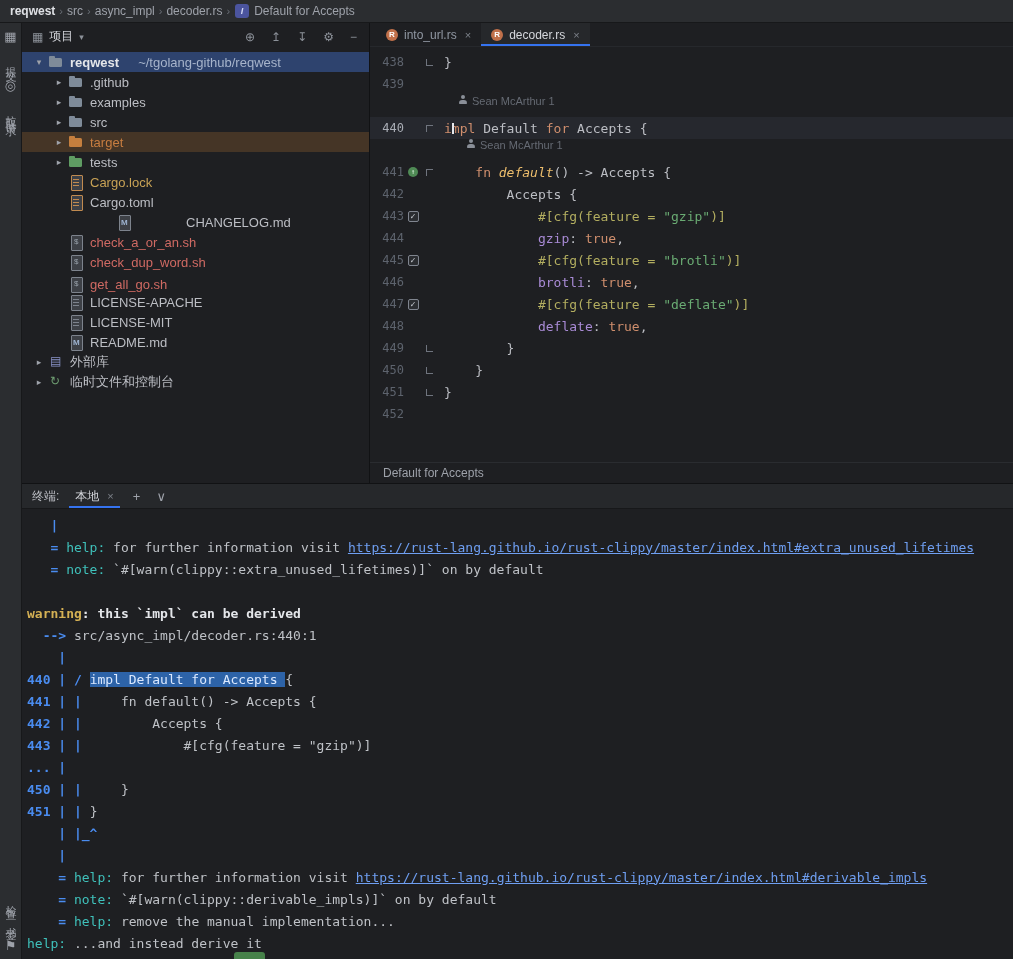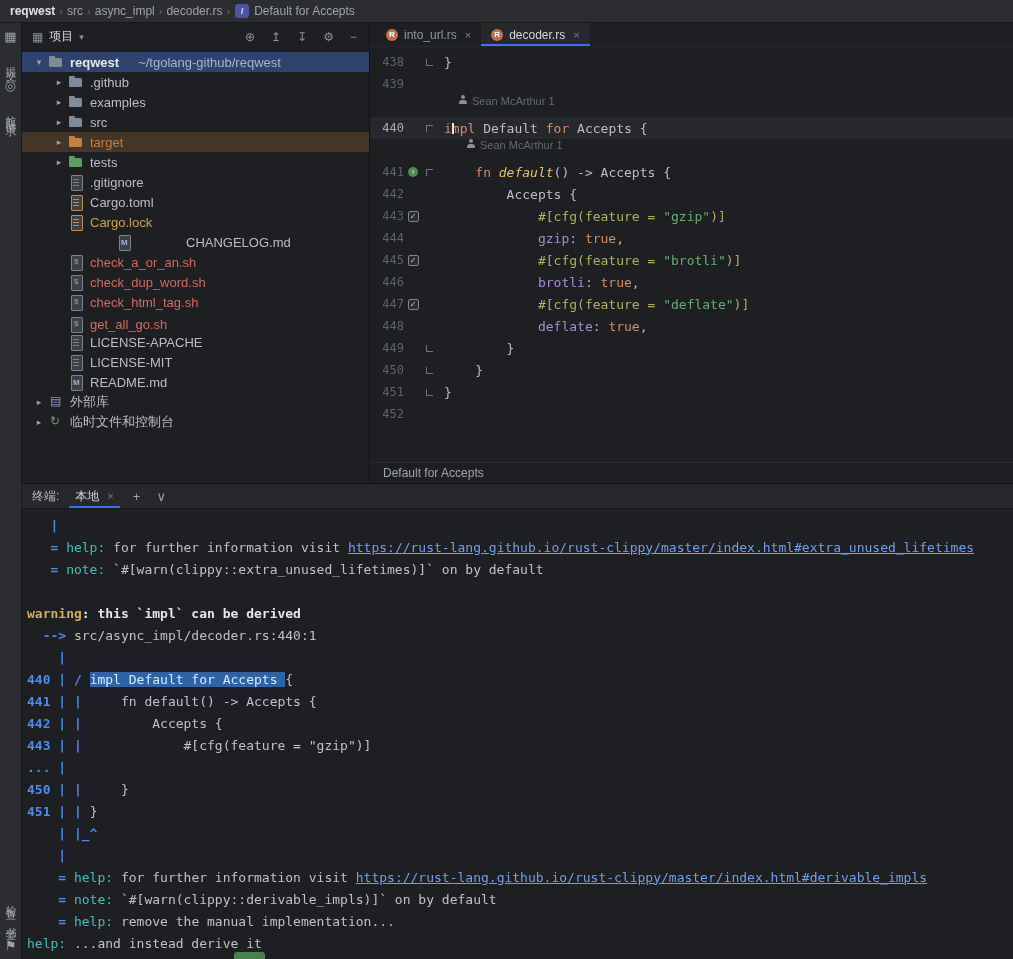--- a/index.html
+++ b/index.html
@@ -196,52 +196,42 @@
                 <span class="ic folder orange"></span>
                 <span class="tlabel excluded">target</span>
               </div>
               <div class="trow" style="padding-left: 28px;">
                 <span class="chev">▸</span>
                 <span class="ic folder green"></span>
                 <span class="tlabel">tests</span>
               </div>
               <div class="trow" style="padding-left: 28px;">
                 <span class="chev"></span>
-                <span class="ic file"></span>
-                <span class="tlabel">.gitignore</span>
+                <span class="ic file cargo"></span>
+                <span class="tlabel ignored">Cargo.lock</span>
               </div>
               <div class="trow" style="padding-left: 28px;">
                 <span class="chev"></span>
                 <span class="ic file cargo"></span>
                 <span class="tlabel">Cargo.toml</span>
               </div>
-              <div class="trow" style="padding-left: 28px;">
-                <span class="chev"></span>
-                <span class="ic file cargo"></span>
-                <span class="tlabel ignored">Cargo.lock</span>
-              </div>
               <div class="trow" style="padding-left: 28px; gap: 48px;">
                 <span class="chev"></span>
                 <span class="ic file md"></span>
                 <span class="tlabel">CHANGELOG.md</span>
               </div>
               <div class="trow" style="padding-left: 28px;">
                 <span class="chev"></span>
                 <span class="ic file sh"></span>
                 <span class="tlabel unversioned">check_a_or_an.sh</span>
               </div>
               <div class="trow" style="padding-left: 28px;">
                 <span class="chev"></span>
                 <span class="ic file sh"></span>
                 <span class="tlabel unversioned">check_dup_word.sh</span>
-              </div>
-              <div class="trow" style="padding-left: 28px;">
-                <span class="chev"></span>
-                <span class="ic file sh"></span>
-                <span class="tlabel unversioned">check_html_tag.sh</span>
               </div>
               <div class="trow" style="padding-left: 28px; align-items: flex-end;">
                 <span class="chev"></span>
                 <span class="ic file sh"></span>
                 <span class="tlabel unversioned">get_all_go.sh</span>
               </div>
               <div class="trow" style="padding-left: 28px;">
                 <span class="chev"></span>
                 <span class="ic file"></span>
                 <span class="tlabel">LICENSE-APACHE</span>

